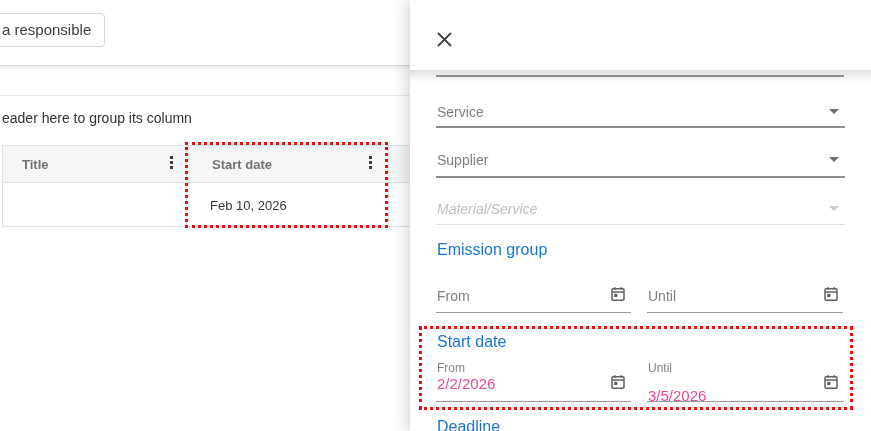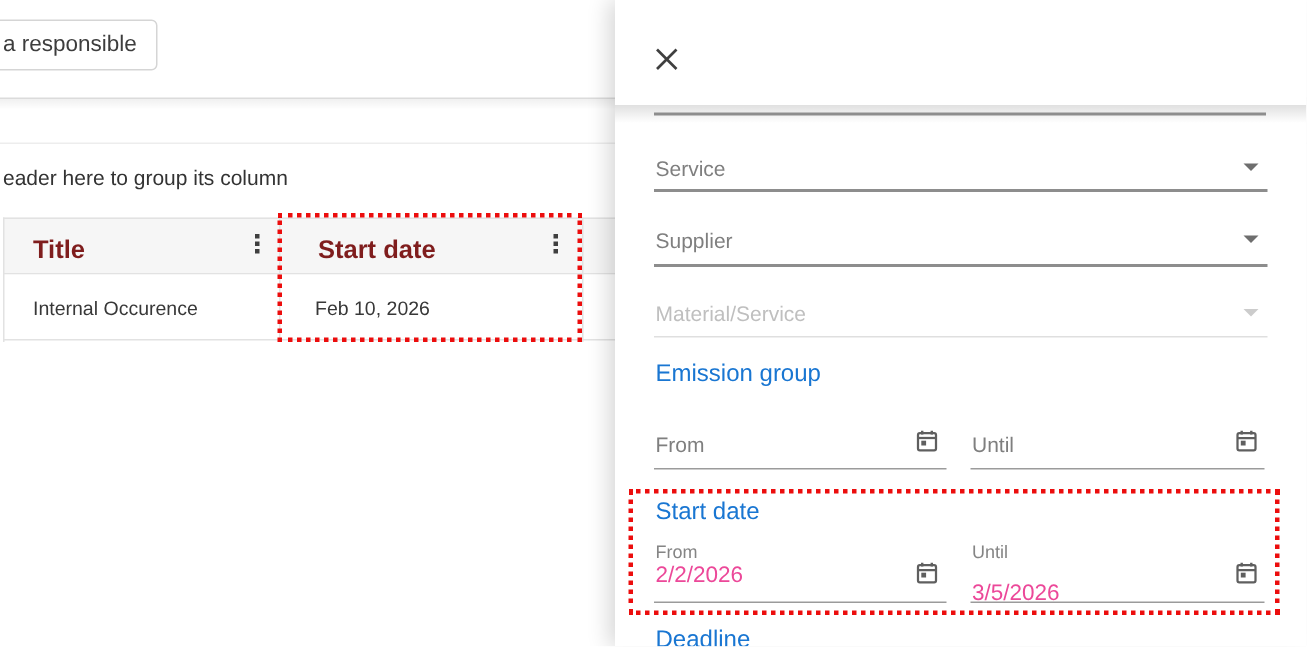--- a/index.html
+++ b/index.html
@@ -21,21 +21,21 @@
     background:linear-gradient(to bottom, rgba(0,0,0,0.06), rgba(0,0,0,0)); }
   .section-line { left:0; top:95px; width:871px; height:1px; background:#ededed; }
   .group-panel-msg { left:2px; top:110px; font-size:14px; font-weight:400; color:#333; white-space:nowrap; }
 
   .grid-header {
     left:2px; top:145px; width:430px; height:38px; background:#f6f6f6;
     border-top:1px solid #e2e2e2; border-bottom:1px solid #e2e2e2;
   }
   .grid-row { left:2px; top:183px; width:430px; height:44px; background:#fff; border-bottom:1px solid #e2e2e2; }
   .v-border { width:1px; background:#e2e2e2; top:145px; height:83px; }
-  .hdr-text { font-size:17px; font-weight:600; color:#7f1d1d; white-space:nowrap; }
+  .hdr-text { font-size:13px; font-weight:600; color:#737373; white-space:nowrap; }
   .cell-text { font-size:13px; color:#383838; white-space:nowrap; }
 
   .kebab { display:flex; flex-direction:column; gap:2px; }
   .kebab i { width:3px; height:3px; background:#3f3f3f; display:block; }
 
   .dotted-box { border:3px dotted #ec0d0d; pointer-events:none; z-index:30; }
 
   
   .panel {
     left:410px; top:0; width:461px; height:431px; background:#fff;
@@ -84,21 +84,20 @@
       <i></i>
     </div>
 
   <div class="abs hdr-text" style="left:212px; top:157px;">Start date</div>
   <div class="abs kebab" style="left:369px; top:156px;">
       <i></i>
       <i></i>
       <i></i>
     </div>
 
-  <div class="abs cell-text" style="left:22px; top:198px;">Internal Occurence</div>
   <div class="abs cell-text" style="left:210px; top:198px;">Feb 10, 2026</div>
 
   <div class="abs dotted-box" style="left:185px; top:142px; width:203px; height:86px;"></div>
 
   <div class="abs panel">
 
     <svg class="abs close-btn" viewBox="0 0 21 21">
       <line x1="4" y1="4" x2="17" y2="17" stroke="#3f3f3f" stroke-width="1.8"></line>
       <line x1="17" y1="4" x2="4" y2="17" stroke="#3f3f3f" stroke-width="1.8"></line>
     </svg>
@@ -111,21 +110,21 @@
       <span class="dd-arrow abs" style="left:393px; top:9px;"></span>
     </div>
     <div class="abs u-line" style="left:26px; top:126px; width:409px;"></div>
 
     <div class="abs" style="left:26px; top:148px; width:409px; height:28px;">
       <span class="fld-label abs" style="left:1px; top:4px;">Supplier</span>
       <span class="dd-arrow abs" style="left:393px; top:9px;"></span>
     </div>
     <div class="abs u-line" style="left:26px; top:176px; width:409px;"></div>
 
-    <div class="abs" style="left:26px; top:197px; width:409px; height:28px;">
+    <div class="abs" style="left:26px; top:197px; width:409px; height:28px;font-style:italic;">
       <span class="fld-label disabled abs" style="left:1px; top:4px;">Material/Service</span>
       <span class="dd-arrow disabled abs" style="left:393px; top:9px;"></span>
     </div>
     <div class="abs u-line disabled" style="left:26px; top:224px; width:409px;"></div>
 
     <div class="abs blue-heading" style="left:27px; top:241px;">Emission group</div>
 
     <div class="abs" style="left:26px; top:284px; width:195px; height:29px;">
       <span class="fld-label abs" style="left:1px; top:4px;">From</span>
       <svg class="cal-icon abs" style="left:174px; top:2px;" viewBox="0 0 16 16">

